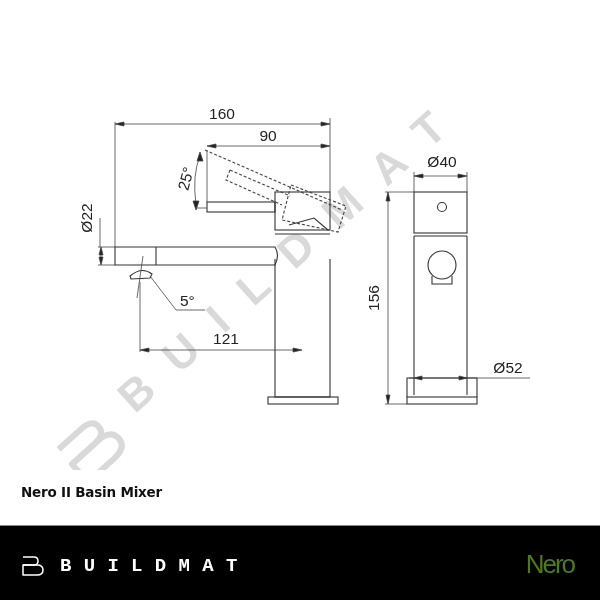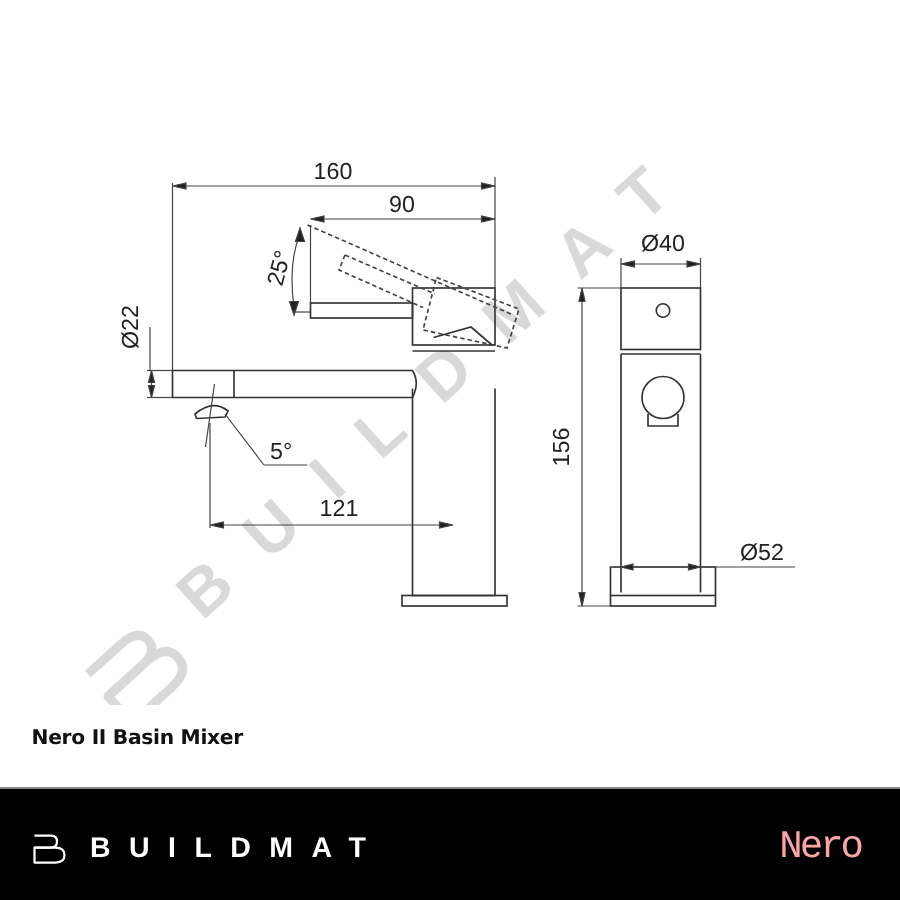--- a/index.html
+++ b/index.html
@@ -1,22 +1,22 @@
 <!DOCTYPE html>
 <html><head>
 <meta charset="utf-8">
 <style>
   html, body { margin:0; padding:0; background:#ffffff; }
   body { width:600px; height:600px; position:relative; overflow:hidden; font-family:"Liberation Sans", sans-serif; }
   #drawing { position:absolute; left:0; top:0; width:600px; height:470px; }
   .title { position:absolute; left:21px; top:484px; font-family:"DejaVu Sans", sans-serif; font-weight:bold; font-size:13.5px; color:#111; letter-spacing:-0.2px; }
   .footer { position:absolute; left:0; top:525px; width:600px; height:75px; background:#000; border-top:1px solid #888; }
   .brand { position:absolute; left:22px; top:29px; display:flex; align-items:center; }
-  .brand-word { color:#fff; font-family:Liberation Sans, sans-serif; font-weight:bold; font-size:19px; letter-spacing:12.3px; margin-left:14px; }
-  .nero { position:absolute; right:26px; top:23px; color:#fca5a5; font-family:Liberation Mono, monospace; font-size:26px; letter-spacing:-2px; font-weight:normal; }
+  .brand-word { color:#fff; font-family:Liberation Mono, monospace; font-weight:bold; font-size:19px; letter-spacing:12.3px; margin-left:14px; }
+  .nero { position:absolute; right:26px; top:23px; color:#4d7c0f; font-family:Liberation Sans, sans-serif; font-size:26px; letter-spacing:-2px; font-weight:normal; }
   .dim { font-family:"Liberation Sans", sans-serif; font-size:15.5px; fill:#222; }
   .wm { font-family:"Liberation Sans", sans-serif; font-weight:bold; font-size:44px; fill:#d9d9d9; }
 </style>
 </head>
 <body>
 
 <svg id="drawing" viewBox="0 0 600 470" xmlns="http://www.w3.org/2000/svg">
 
   <g transform="translate(95,430) rotate(-42)">
     <g fill="none" stroke="#d9d9d9" stroke-width="6" stroke-linejoin="round">

